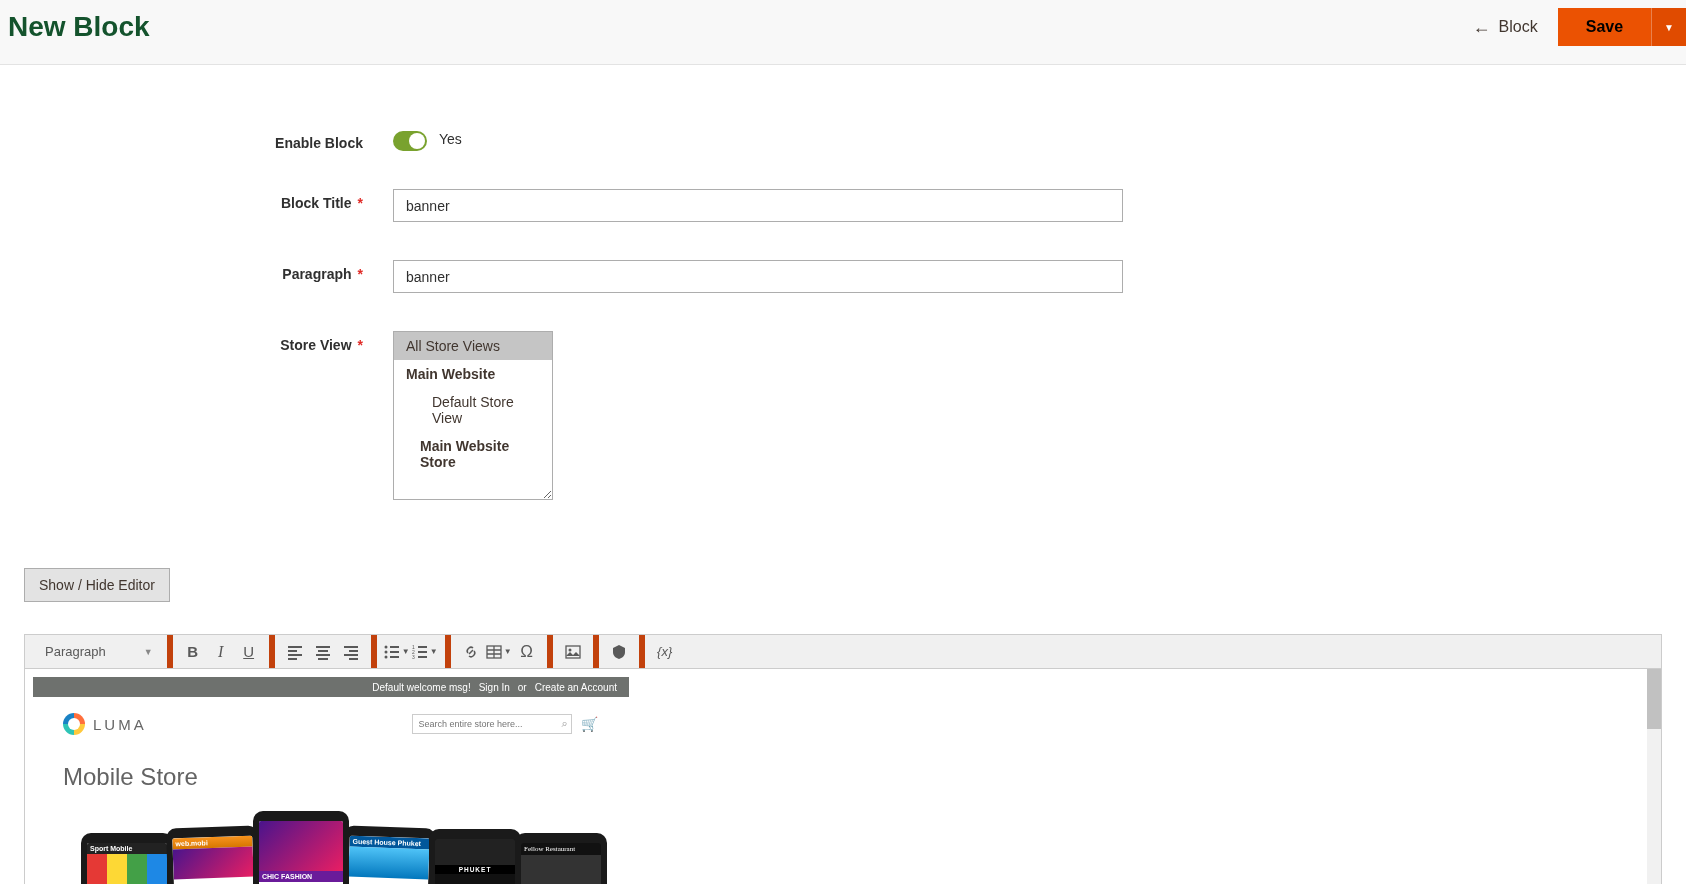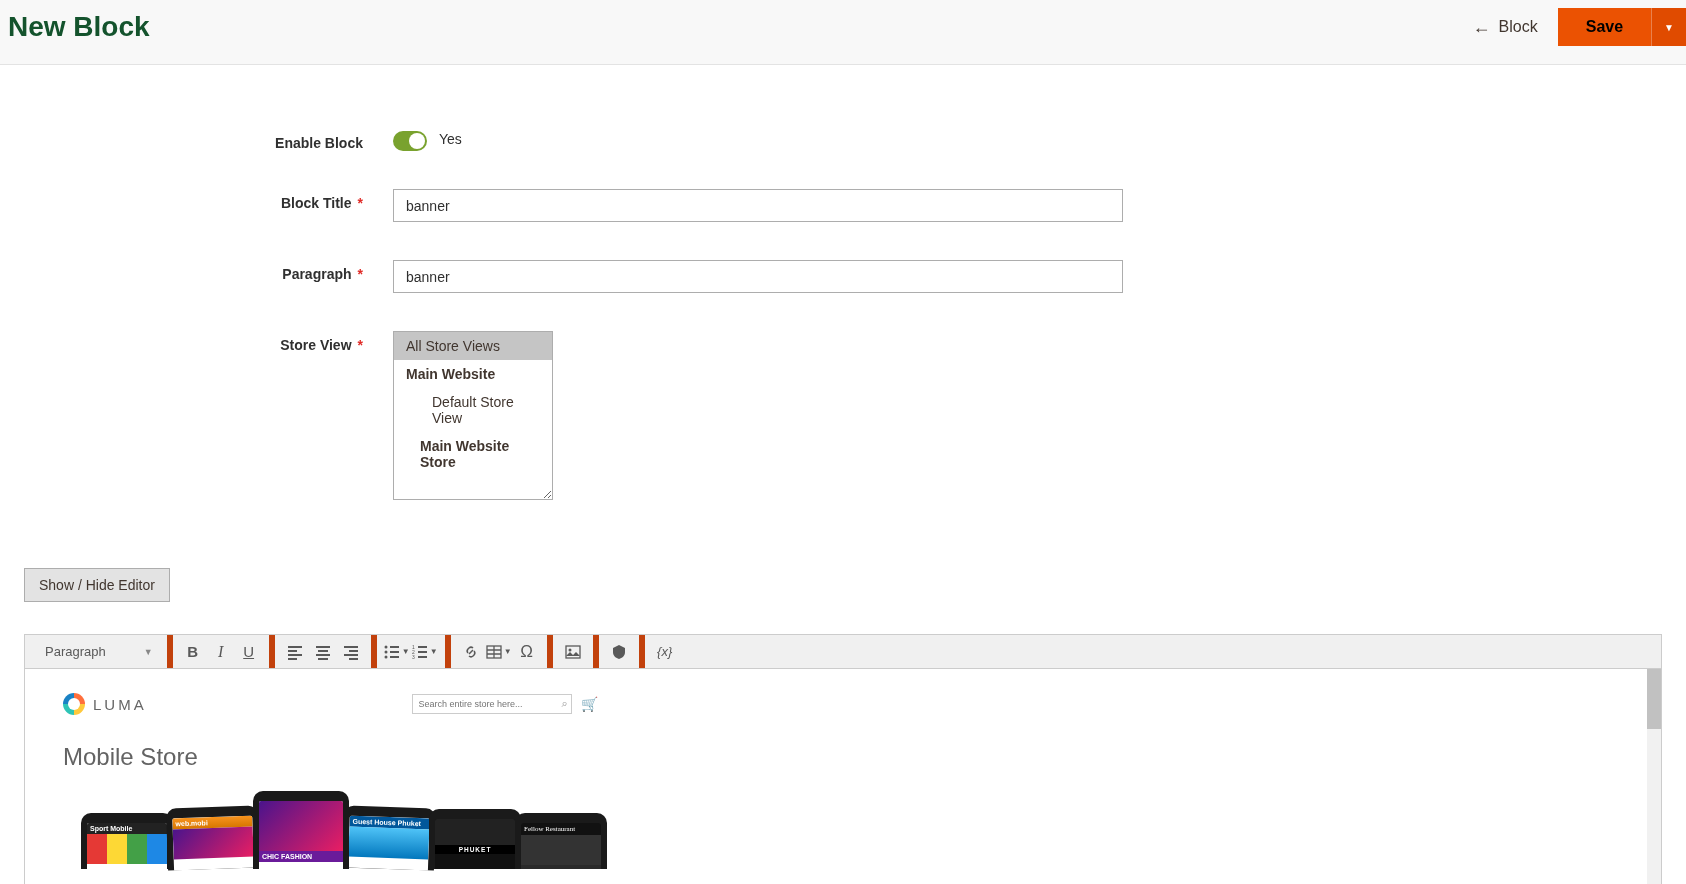--- a/index.html
+++ b/index.html
@@ -234,20 +234,26 @@
             </svg>
           </div>
       </div>
       <div class="tb-group">
         <div class="tb-btn var-txt">{x}</div>
       </div>
     </div>
 
     <div class="editor-canvas">
       <div class="canvas-inner" style="max-width:608px;">
+        <div class="preview-topbar">
+          <span>Default welcome msg!</span>
+          <span>Sign In</span>
+          <span>or</span>
+          <span>Create an Account</span>
+        </div>
         <div class="preview-header">
           <div class="logo-wrap">
             <div class="logo-circle"></div>
             <div class="logo-text">LUMA</div>
           </div>
           <div class="search-cart">
             <div style="position:relative">
               <input class="search-box" type="text" placeholder="Search entire store here..." style="">
               <span class="search-icon">⌕</span>
             </div>

